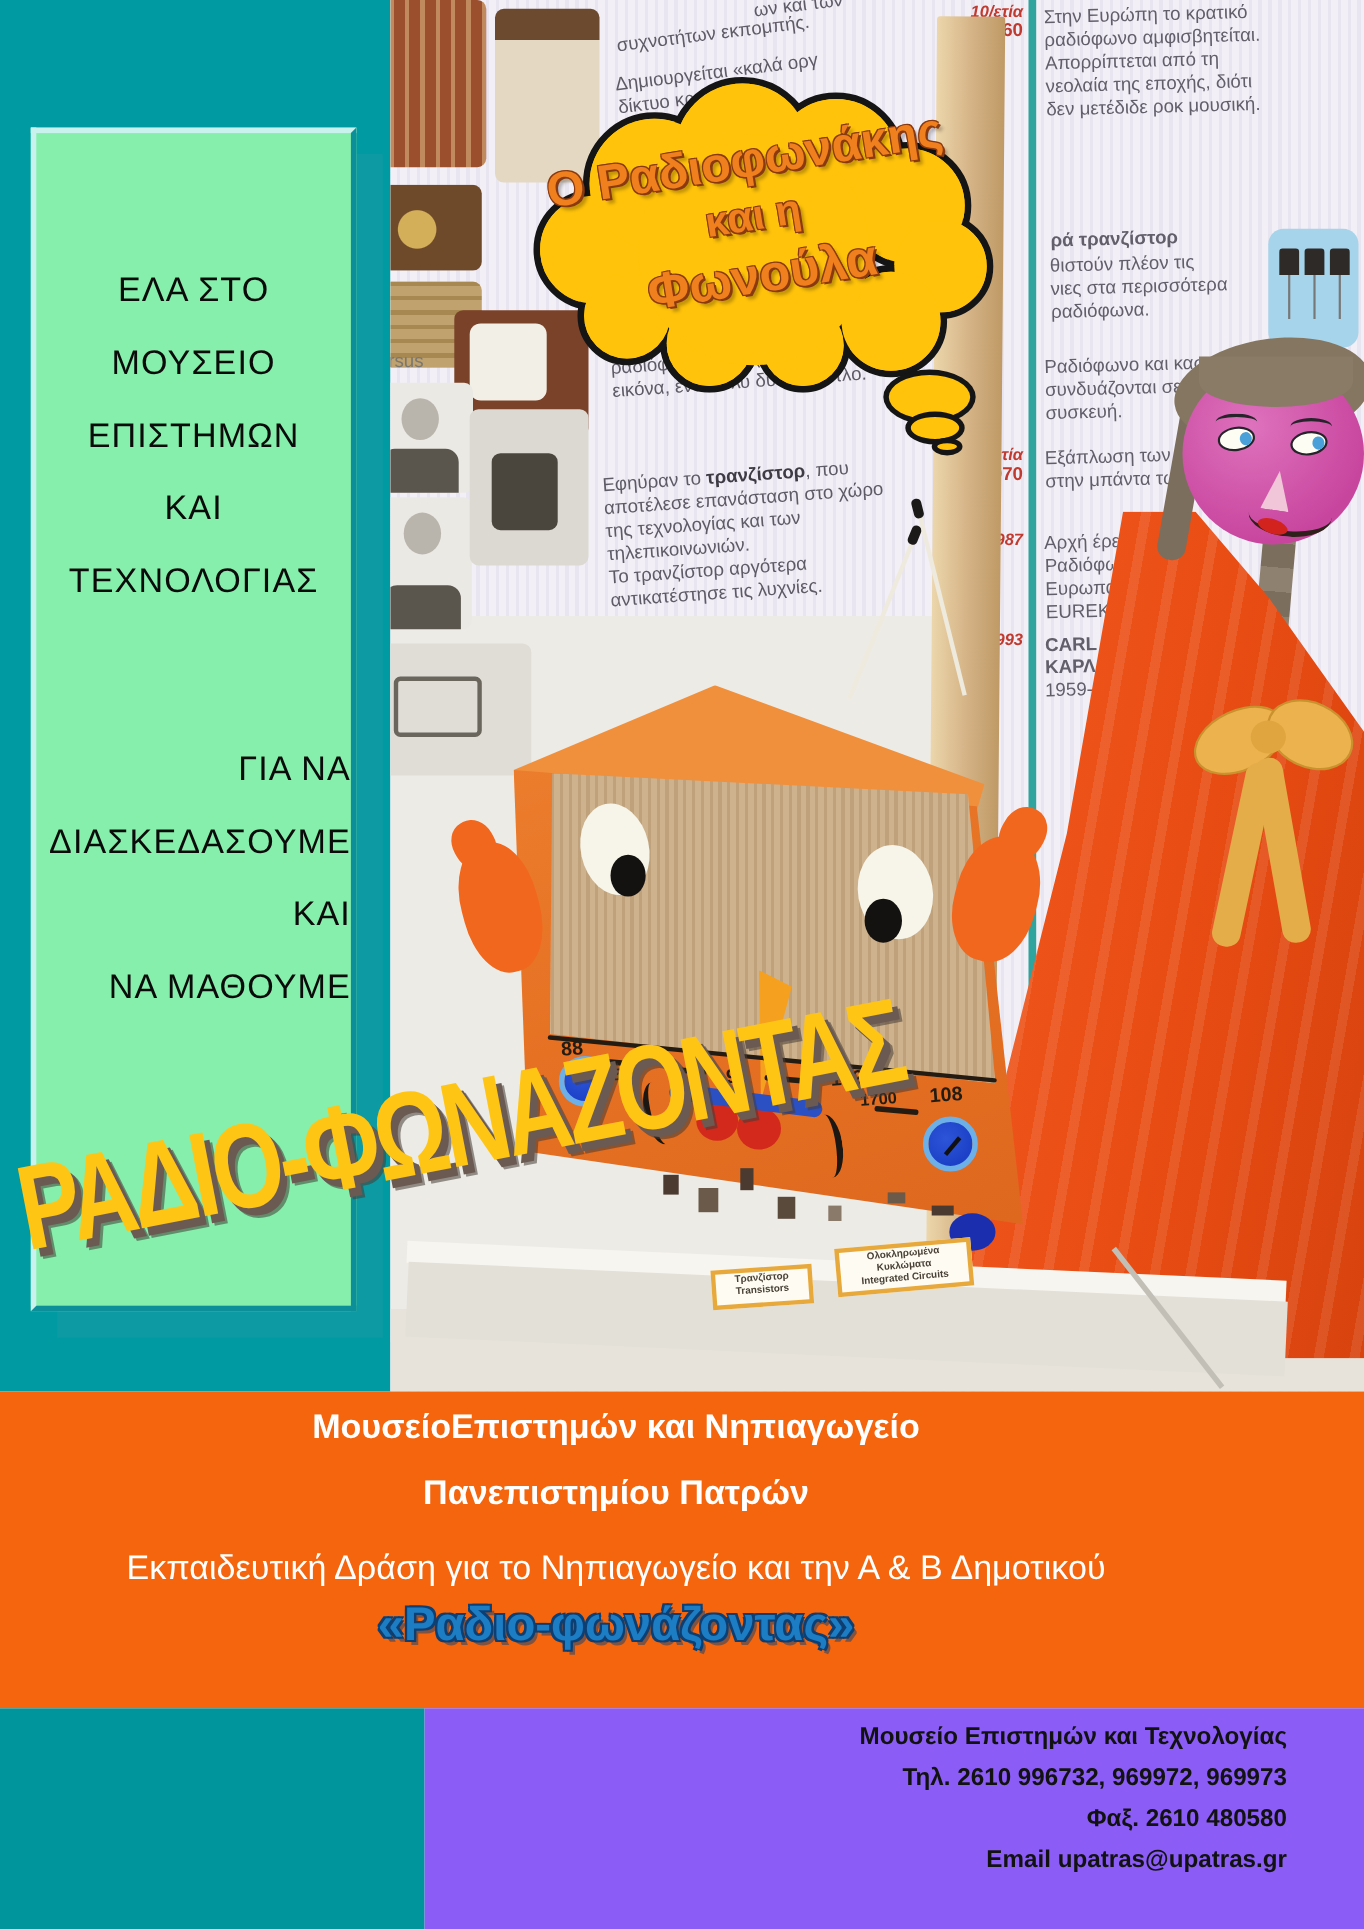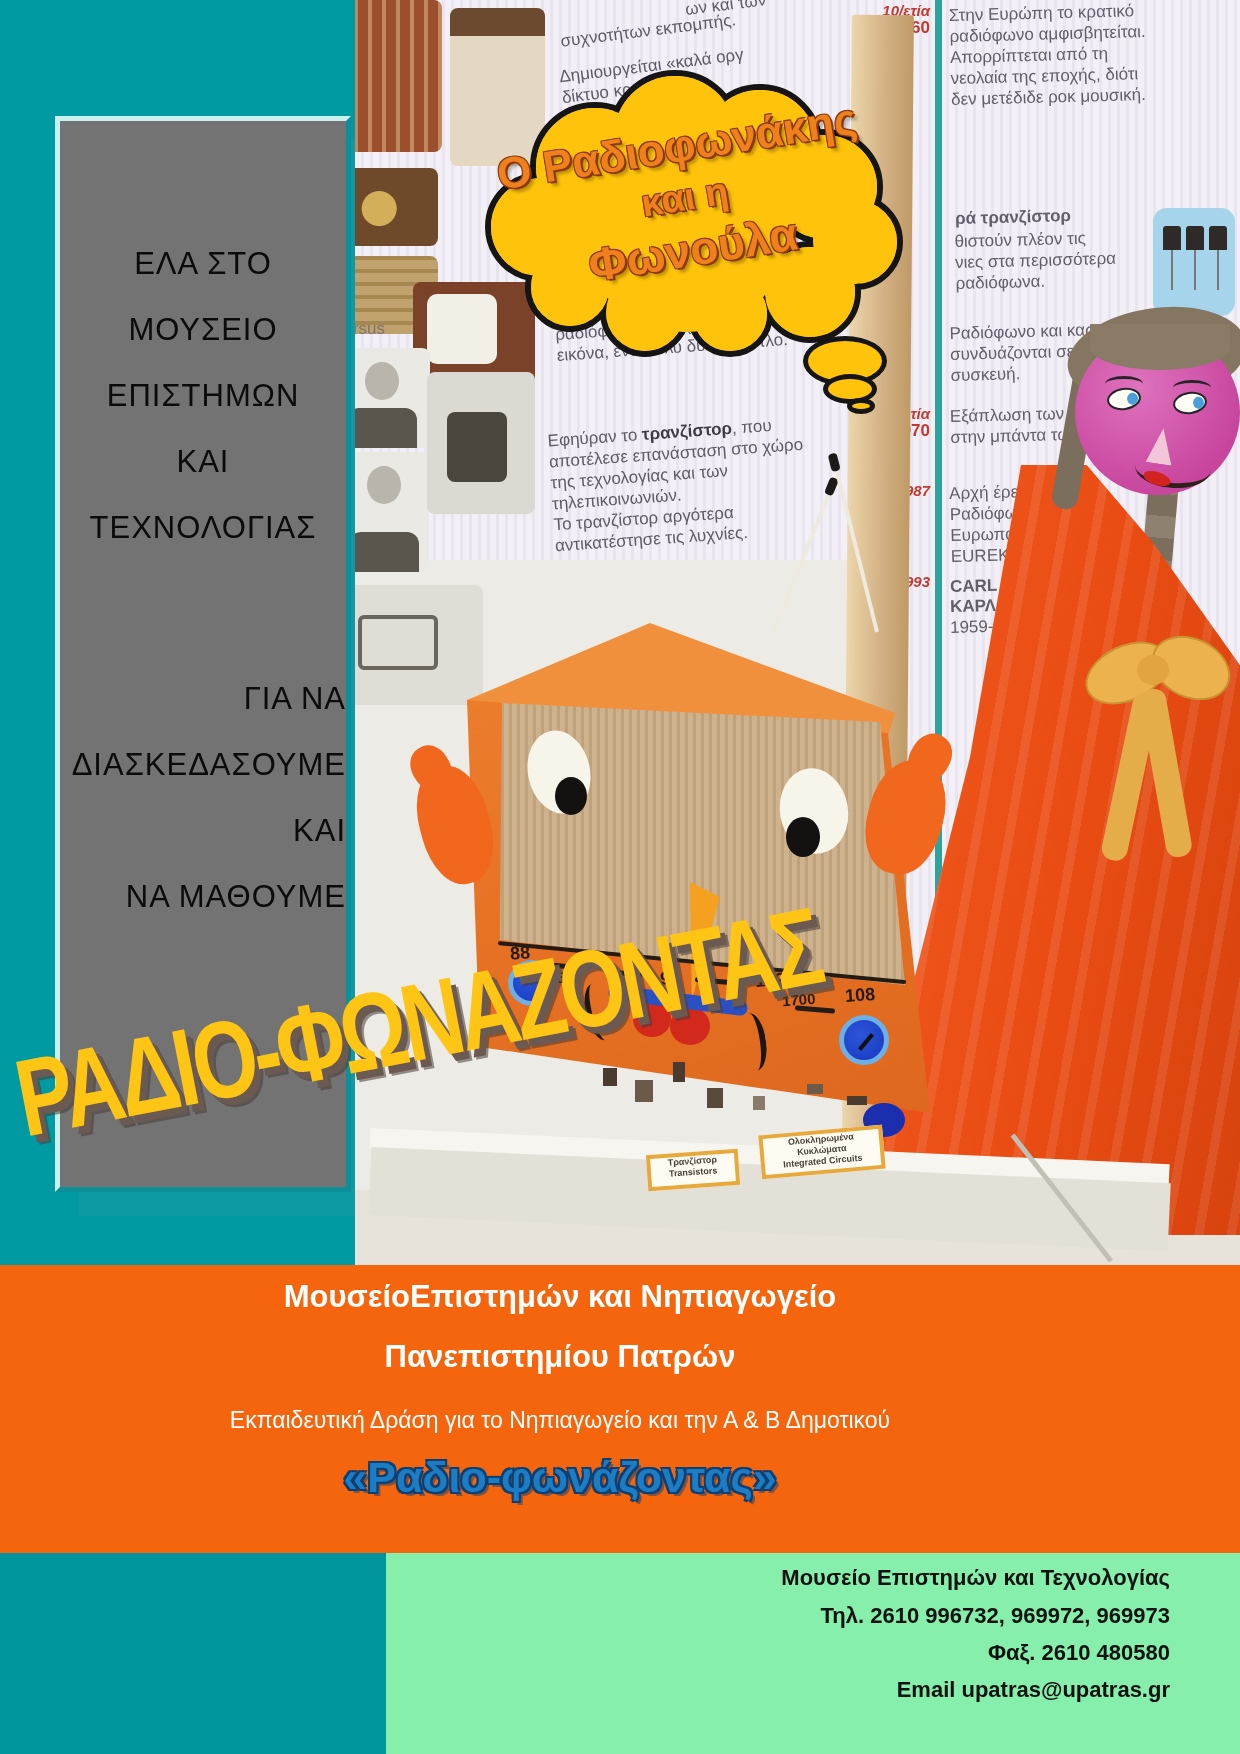--- a/index.html
+++ b/index.html
@@ -4,24 +4,24 @@
 <style>
   html,body{margin:0;padding:0;background:#777;}
   #poster{position:relative;width:1240px;height:1754px;margin:0 auto;overflow:hidden;
           background:#fff;font-family:"Liberation Sans",sans-serif;}
   #poster *{box-sizing:border-box;}
   .abs{position:absolute;}
   .pre{white-space:pre-line;}
 
   
   .sidebar{left:0;top:0;width:355px;height:1265px;background:#009aa2;}
-  .panel3d{left:28px;top:116px;width:296px;height:1076px;background:#737373;
+  .panel3d{left:28px;top:116px;width:296px;height:1076px;background:#86efac;
            border-top:5px solid #c9f2ef;border-left:5px solid #c9f2ef;
            border-right:5px solid #0c8f98;border-bottom:5px solid #0c8f98;
-           box-shadow:24px 24px 0 #0e9aa2;margin-left:27px;}
+           box-shadow:24px 24px 0 #0e9aa2;}
   .invite{width:100%;text-align:center;color:#0b0b0b;font-size:31px;font-weight:500;
           line-height:66px;letter-spacing:1px;}
   .invite1{top:110px;left:0;}
   .invite2{top:545px;left:0;text-align:right;}
 
   .wordart{left:18px;top:1052px;width:640px;z-index:40;
            font-size:84px;font-weight:700;letter-spacing:-4px;color:#ffc515;
            transform:rotate(-11deg) scaleY(1.3);transform-origin:left center;
            text-shadow:5px 6px 0 #6b5a52,7px 8px 0 rgba(70,60,55,.55);white-space:nowrap;}
 
@@ -167,25 +167,25 @@
   .bub{background:#ffc30b;border:5px solid #151515;border-radius:50%;z-index:8;}
   .bub1{left:448px;top:336px;width:84px;height:50px;}
   .bub2{left:468px;top:374px;width:54px;height:30px;}
   .bub3{left:492px;top:398px;width:28px;height:16px;}
 
   
   .orangeband{left:0;top:1265px;width:1240px;height:288px;background:#f4650d;z-index:20;}
   .obtext{left:0;width:1120px;text-align:center;color:#fff;}
   .ob1{top:14px;font-size:31px;font-weight:700;}
   .ob2{top:74px;font-size:31px;font-weight:700;}
-  .ob3{top:142px;font-size:23px;font-weight:400;}
+  .ob3{top:142px;font-size:31px;font-weight:400;}
   .ob4{top:188px;font-size:43px;font-weight:700;color:#1d7dc4;
        text-shadow:2px 2px 0 #0e3f72,-2px -2px 0 #0e3f72,2px -2px 0 #0e3f72,-2px 2px 0 #0e3f72,4px 4px 0 rgba(14,63,114,.5);}
   .tealblock{left:0;top:1553px;width:386px;height:201px;background:#00949d;z-index:20;}
-  .creamblock{left:386px;top:1553px;width:854px;height:201px;background:#86efac;z-index:20;}
+  .creamblock{left:386px;top:1553px;width:854px;height:201px;background:#8b5cf6;z-index:20;}
   .contactline{left:0;width:100%;text-align:right;padding-right:70px;color:#121212;font-weight:700;font-size:22px;}
   .cl1{top:12px;} .cl2{top:50px;} .cl3{top:87px;} .cl4{top:124px;}
 </style>
 </head>
 <body>
 
 <div id="poster">
 
   <div class="abs sidebar">
     <div class="abs panel3d">

